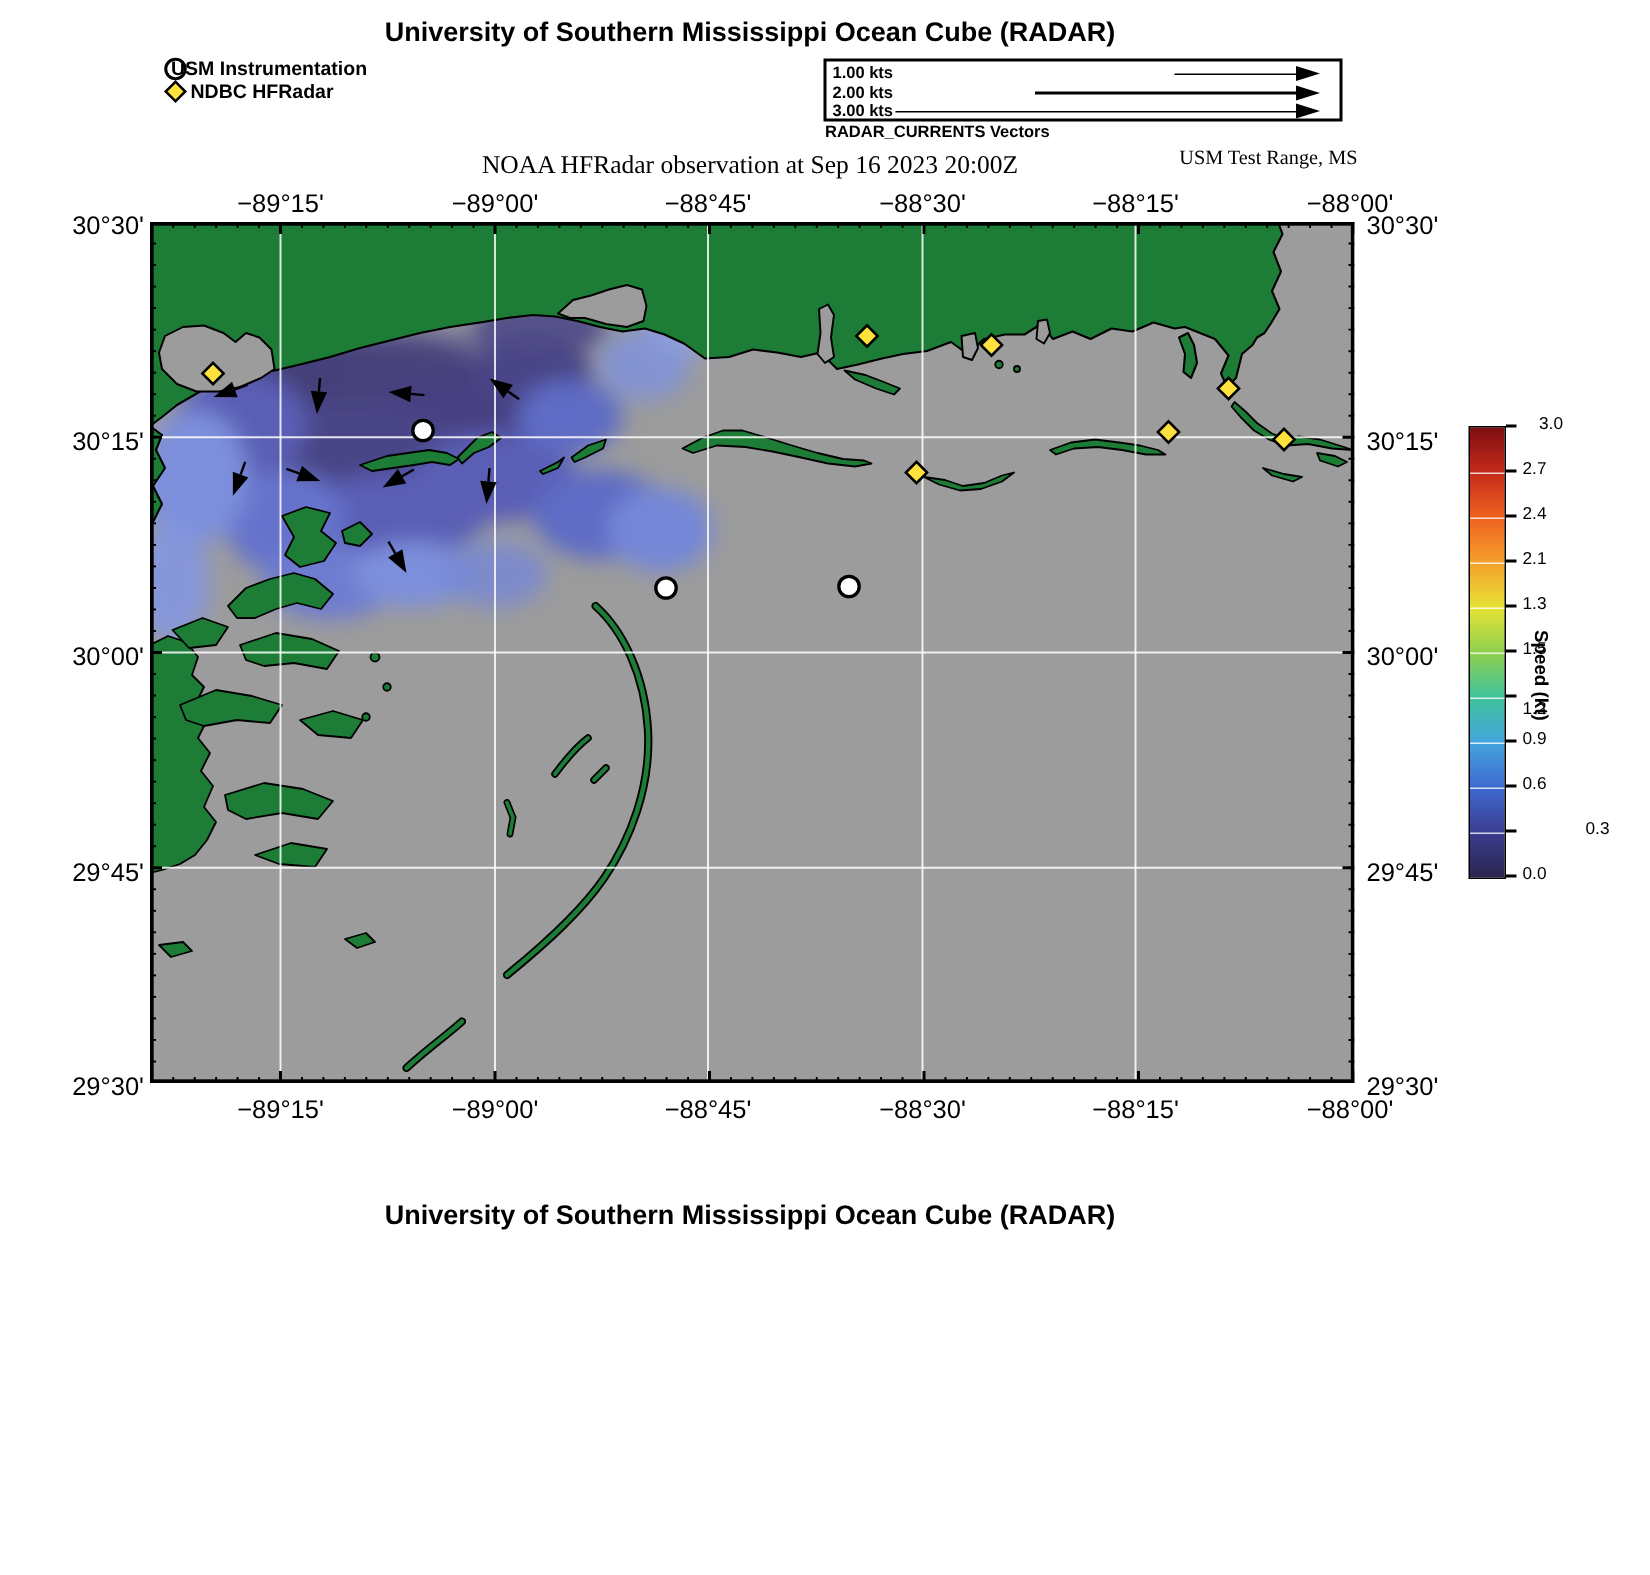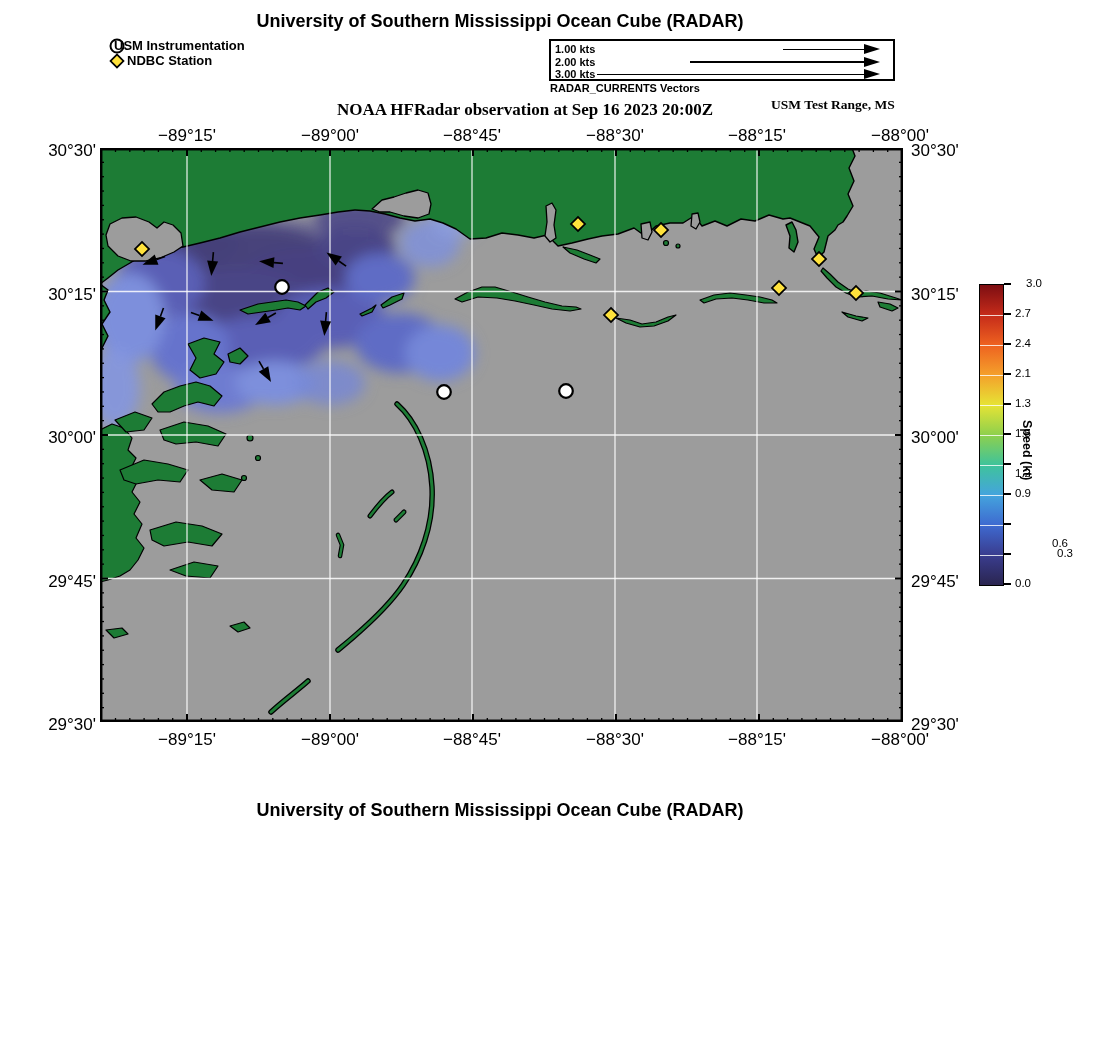--- a/index.html
+++ b/index.html
@@ -1,20 +1,20 @@
 <!DOCTYPE html>
 <html><head>
 <meta charset="utf-8">
 <style>
   html,body{margin:0;padding:0;background:#ffffff;}
   #fig{position:relative;width:1100px;height:1050px;background:#fff;
        font-family:"Liberation Sans",sans-serif;color:#000;overflow:hidden;}
   .abs{position:absolute;}
   .title{font-size:18px;font-weight:bold;text-align:center;width:1000px;left:0;}
-  .serif{font-family:"Liberation Serif",serif;font-weight:bold;margin-left:25px;}
+  .serif{font-family:"Liberation Serif",serif;font-weight:normal;}
   .axlabel{position:absolute;font-size:17px;white-space:nowrap;}
   .legend-label{font-size:13px;font-weight:bold;white-space:nowrap;}
   #scalebox{position:absolute;left:549px;top:39px;width:346px;height:42px;border:2px solid #000;box-sizing:border-box;}
   .kts{font-size:11px;font-weight:bold;line-height:12.6px;position:absolute;left:4px;top:2px;}
   .caption{position:absolute;font-size:11px;font-weight:bold;}
   #mapwrap{position:absolute;left:100px;top:148px;width:803px;height:574px;}
   #cbar{position:absolute;left:979px;top:284px;width:23px;height:300px;border:1.5px solid #000;box-sizing:content-box;}
   .cbline{position:absolute;left:0;width:23px;height:1px;background:rgba(255,255,255,.8);}
   .cbtick{position:absolute;width:7px;height:1.6px;background:#000;}
   .cblab{position:absolute;font-size:11.5px;}
@@ -28,21 +28,21 @@
 
 <div id="fig">
 
   <div class="abs title" style="top:11px;">University of Southern Mississippi Ocean Cube (RADAR)</div>
 
   <svg class="abs" style="left:104px;top:36px;" width="24" height="34">
     <circle cx="13" cy="10" r="6.5" fill="#ffffff" stroke="#000" stroke-width="2"></circle>
     <rect x="8.4" y="20.4" width="9.2" height="9.2" fill="#ffe23c" stroke="#000" stroke-width="1.7" transform="rotate(45 13 25)"></rect>
   </svg>
   <div class="abs legend-label" style="left:114px;top:38px;">USM Instrumentation</div>
-  <div class="abs legend-label" style="left:127px;top:53px;">NDBC Station</div>
+  <div class="abs legend-label" style="left:127px;top:53px;">NDBC HFRadar</div>
 
   <div id="scalebox">
     <div class="kts">
         <div>1.00 kts</div>
         <div>2.00 kts</div>
         <div>3.00 kts</div>
       </div>
     <div id="scale-arrows">
         <div class="arrowrow" style="top:8.5px;left:0;width:340px;">
           <div class="shaft" style="left:232px;width:81px;"></div>
@@ -54,21 +54,21 @@
         </div>
         <div class="arrowrow" style="top:33.7px;left:0;width:340px;">
           <div class="shaft" style="left:46px;width:267px;"></div>
           <div class="head" style="left:313px;"></div>
         </div>
       </div>
   </div>
   <div class="caption" style="left:550px;top:82px;">RADAR_CURRENTS Vectors</div>
 
   <div class="abs serif" style="top:100px;left:0;width:1000px;text-align:center;font-size:17px;">NOAA HFRadar observation at Sep 16 2023 20:00Z</div>
-  <div class="abs serif" style="top:97px;left:746px;width:135px;text-align:left;font-size:13.5px;">USM Test Range, MS</div>
+  <div class="abs serif" style="top:97px;left:770px;width:135px;text-align:right;font-size:13.5px;">USM Test Range, MS</div>
 
   <div id="axis-labels">
       <div class="axlabel" style="left:157px;top:126px;width:60px;text-align:center;">−89°15'</div>
       <div class="axlabel" style="left:157px;top:730px;width:60px;text-align:center;">−89°15'</div>
       <div class="axlabel" style="left:300px;top:126px;width:60px;text-align:center;">−89°00'</div>
       <div class="axlabel" style="left:300px;top:730px;width:60px;text-align:center;">−89°00'</div>
       <div class="axlabel" style="left:442px;top:126px;width:60px;text-align:center;">−88°45'</div>
       <div class="axlabel" style="left:442px;top:730px;width:60px;text-align:center;">−88°45'</div>
       <div class="axlabel" style="left:585px;top:126px;width:60px;text-align:center;">−88°30'</div>
       <div class="axlabel" style="left:585px;top:730px;width:60px;text-align:center;">−88°30'</div>
@@ -465,21 +465,21 @@
       <div class="cblab" style="left:1015px;top:367px;">2.1</div>
       <div class="cbtick" style="left:1004px;top:403px;"></div>
       <div class="cblab" style="left:1015px;top:397px;">1.3</div>
       <div class="cbtick" style="left:1004px;top:433px;"></div>
       <div class="cblab" style="left:1015px;top:427px;">1.5</div>
       <div class="cbtick" style="left:1004px;top:463px;"></div>
       <div class="cblab" style="left:1015px;top:467px;">1.2</div>
       <div class="cbtick" style="left:1004px;top:493px;"></div>
       <div class="cblab" style="left:1015px;top:487px;">0.9</div>
       <div class="cbtick" style="left:1004px;top:523px;"></div>
-      <div class="cblab" style="left:1052px;top:517px;margin-top:20px;">0.6</div>
+      <div class="cblab" style="left:1015px;top:517px;">0.6</div>
       <div class="cbtick" style="left:1004px;top:553px;"></div>
       <div class="cblab" style="left:1015px;top:547px;padding-left:42px;">0.3</div>
       <div class="cbtick" style="left:1004px;top:583px;"></div>
       <div class="cblab" style="left:1015px;top:577px;">0.0</div>
     </div>
   <div id="cbar-title">Speed (kt)</div>
 
   <div class="abs title" style="top:800px;">University of Southern Mississippi Ocean Cube (RADAR)</div>
 </div>
 

